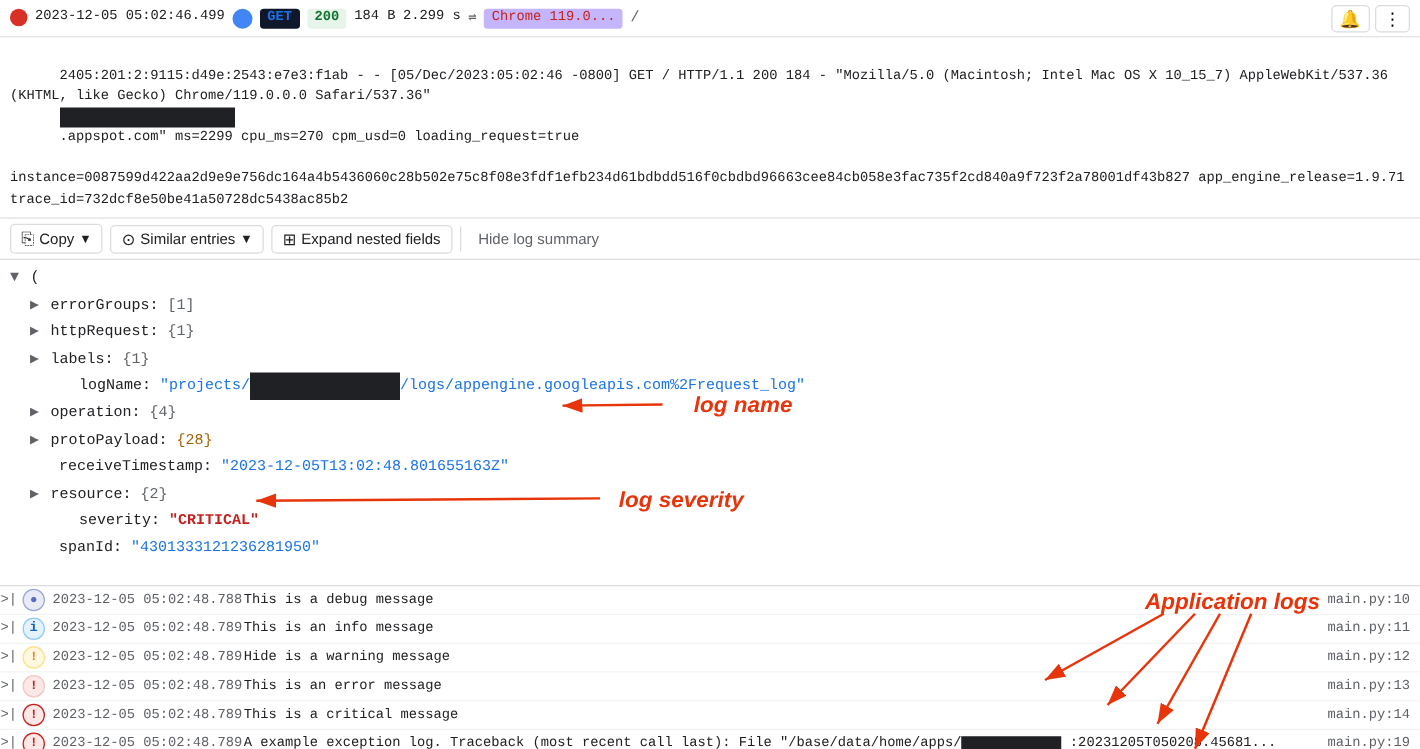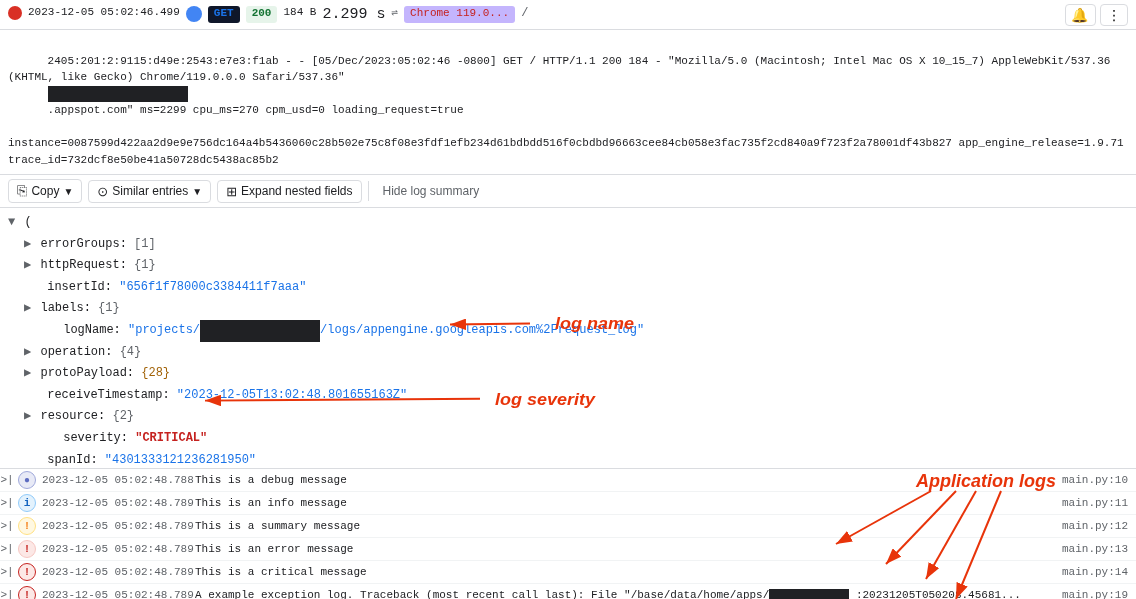--- a/index.html
+++ b/index.html
@@ -57,21 +57,21 @@
       border-radius: 3px;
       font-weight: bold;
       font-size: 11px;
     }
     .size-badge {
       color: #202124;
       font-size: 11px;
     }
     .time-badge {
       color: #202124;
-      font-size: 15px;
+      font-size: 11px;
     }
     .chrome-badge {
       background: #c4b5fd;
       color: #c5221f;
       padding: 1px 6px;
       border-radius: 3px;
       font-size: 11px;
     }
     .slash { color: #5f6368; }
     .top-bar-right {
@@ -304,25 +304,20 @@
         <span class="json-key"> errorGroups: </span>
         <span style="color:#5f6368;">[1]</span>
       </div>
 
       <div class="json-line json-indent-1">
         <span class="json-toggle">▶</span>
         <span class="json-key"> httpRequest: </span>
         <span style="color:#5f6368;">{1}</span>
       </div>
 
-      <div class="json-line json-indent-1">
-        <span class="indent-marker"></span>
-        <span class="json-key"> insertId: </span>
-        <span class="json-string">"656f1f78000c3384411f7aaa"</span>
-      </div>
 
       <div class="json-line json-indent-1">
         <span class="json-toggle">▶</span>
         <span class="json-key"> labels: </span>
         <span style="color:#5f6368;">{1}</span>
       </div>
 
       <div class="json-line json-indent-2">
         <span class="indent-marker"></span>
         <span class="json-key"> logName: </span>
@@ -414,21 +409,21 @@
       <span class="log-row-severity sev-info" style="font-size:11px;font-weight:bold;">i</span>
       <span class="log-row-timestamp">2023-12-05 05:02:48.789</span>
       <span class="log-row-message">This is an info message</span>
       <span class="log-row-file">main.py:11</span>
     </div>
 
     <div class="log-row">
       <span class="log-row-expand">&gt;|</span>
       <span class="log-row-severity sev-warning">!</span>
       <span class="log-row-timestamp">2023-12-05 05:02:48.789</span>
-      <span class="log-row-message">This is a summary message</span>
+      <span class="log-row-message">Hide is a warning message</span>
       <span class="log-row-file">main.py:12</span>
     </div>
 
     <div class="log-row">
       <span class="log-row-expand">&gt;|</span>
       <span class="log-row-severity sev-error">!</span>
       <span class="log-row-timestamp">2023-12-05 05:02:48.789</span>
       <span class="log-row-message">This is an error message</span>
       <span class="log-row-file">main.py:13</span>
     </div>

